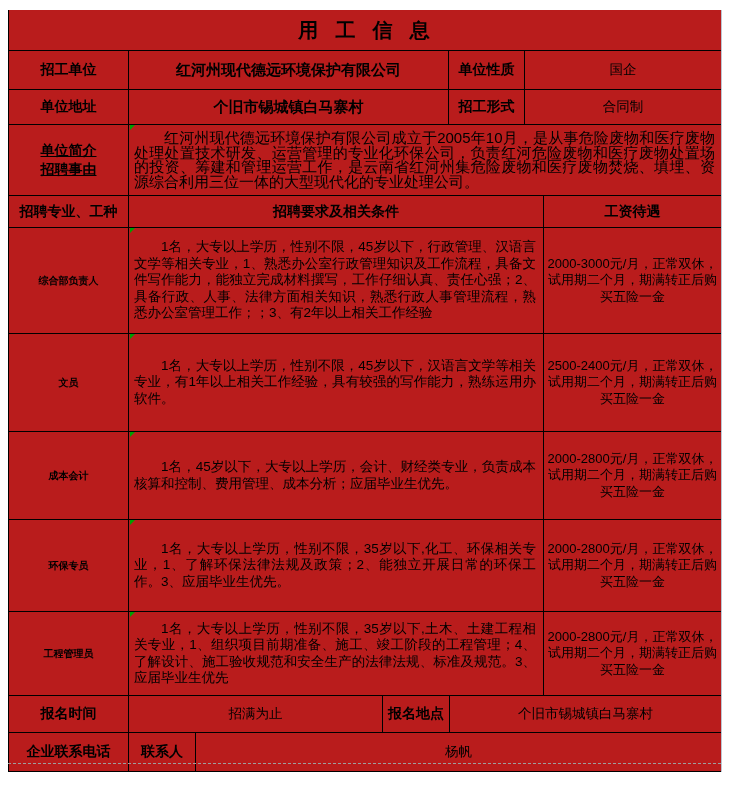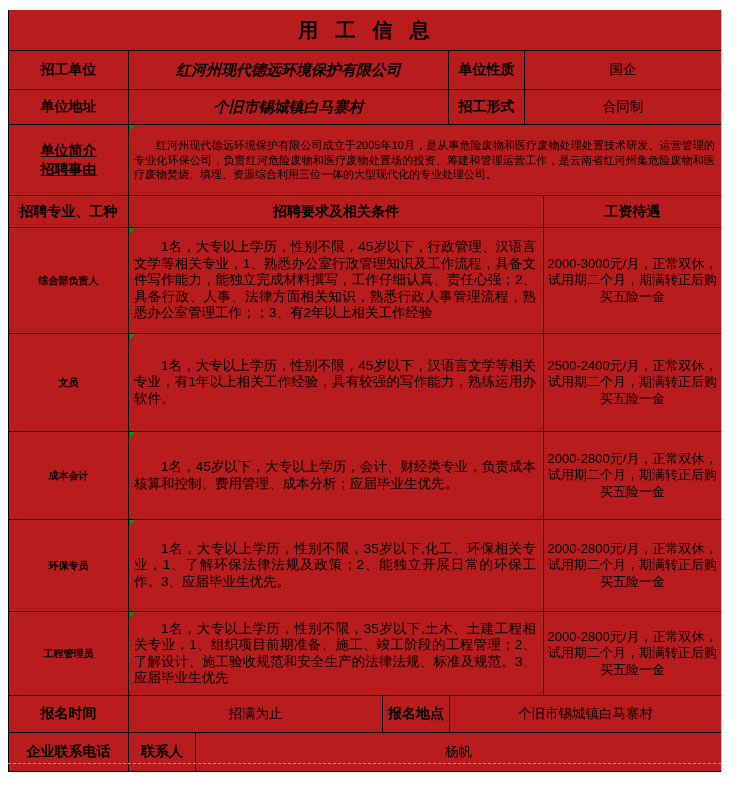--- a/index.html
+++ b/index.html
@@ -31,24 +31,24 @@
   .r-header{height:31px;}
   .c1{width:120px;flex:0 0 120px;}
   .c2a{width:320px;flex:0 0 320px;}
   .c3a{width:76px;flex:0 0 76px;}
   .c4a{flex:1 1 auto;}
   .c2j{width:415px;flex:0 0 415px;}
   .c3j{flex:1 1 auto;}
   .c2f{width:254px;flex:0 0 254px;}
   .c3f{width:67px;flex:0 0 67px;}
   .c4f{flex:1 1 auto;}
-  .company{font-weight:bold;font-size:15px;font-style:italic;}
+  .company{font-weight:bold;font-size:15px;}
   .intro-label{white-space:pre-line;line-height:19px;text-decoration:underline;}
   .intro-cell{justify-content:flex-start;text-align:left;padding:3px 6px 3px 5px;}
-  .intro-text{font-size:11px;line-height:14.5px;text-align:justify;text-indent:2em;margin:0;}
+  .intro-text{font-size:15px;line-height:14.5px;text-align:justify;text-indent:2em;margin:0;}
   .job-title{font-weight:bold;font-size:10px;}
   .req-cell{justify-content:flex-start;text-align:left;padding:2px 7px 2px 5px;}
   .req-text{font-size:13.5px;line-height:16.5px;text-align:justify;text-indent:2em;margin:0;}
   .salary-cell{padding:2px 3px;}
   .salary-text{font-size:13px;line-height:16.5px;margin:0;text-align:center;}
   .phone{font-size:13px;letter-spacing:1px;}
   .flag{
     position:absolute;top:0;left:1px;width:0;height:0;
     border-top:5px solid #00a000;border-right:5px solid transparent;
   }
@@ -138,21 +138,21 @@
     </div>
     <div class="cell c3j salary-cell last">
       <p class="salary-text">2000-2800元/月，正常双休，试用期二个月，期满转正后购买五险一金</p>
     </div>
   </div>
 
   <div class="row" style="height:83px">
     <div class="cell c1 job-title">工程管理员</div>
     <div class="cell c2j req-cell">
       <span class="flag"></span>
-      <p class="req-text">1名，大专以上学历，性别不限，35岁以下,土木、土建工程相关专业，1、组织项目前期准备、施工、竣工阶段的工程管理；2、了解设计、施工验收规范和安全生产的法律法规、标准及规范。3、应届毕业生优先</p>
+      <p class="req-text">1名，大专以上学历，性别不限，35岁以下,土木、土建工程相关专业，1、组织项目前期准备、施工、竣工阶段的工程管理；4、了解设计、施工验收规范和安全生产的法律法规、标准及规范。3、应届毕业生优先</p>
     </div>
     <div class="cell c3j salary-cell last">
       <p class="salary-text">2000-2800元/月，正常双休，试用期二个月，期满转正后购买五险一金</p>
     </div>
   </div>
 
   <div class="row" style="height:36px">
     <div class="cell c1 label">报名时间</div>
     <div class="cell c2f value">招满为止</div>
     <div class="cell c3f label">报名地点</div>

